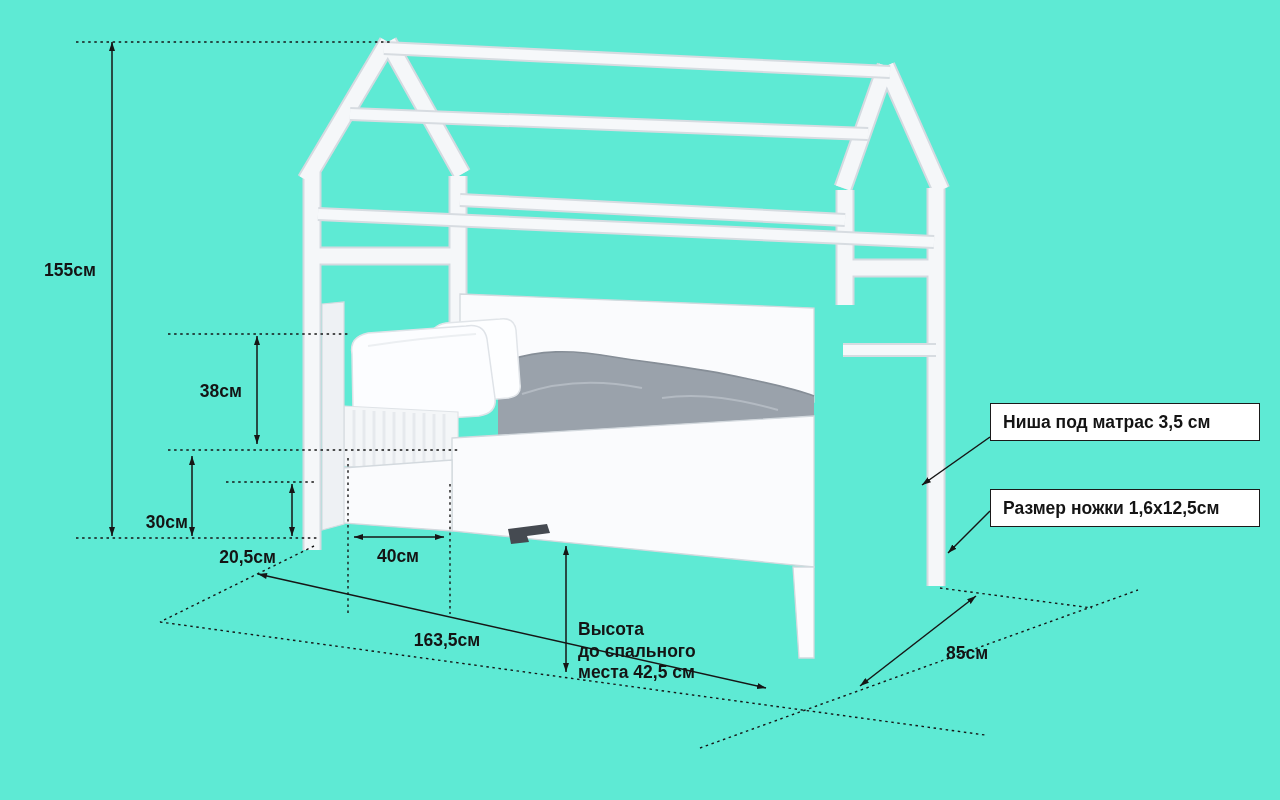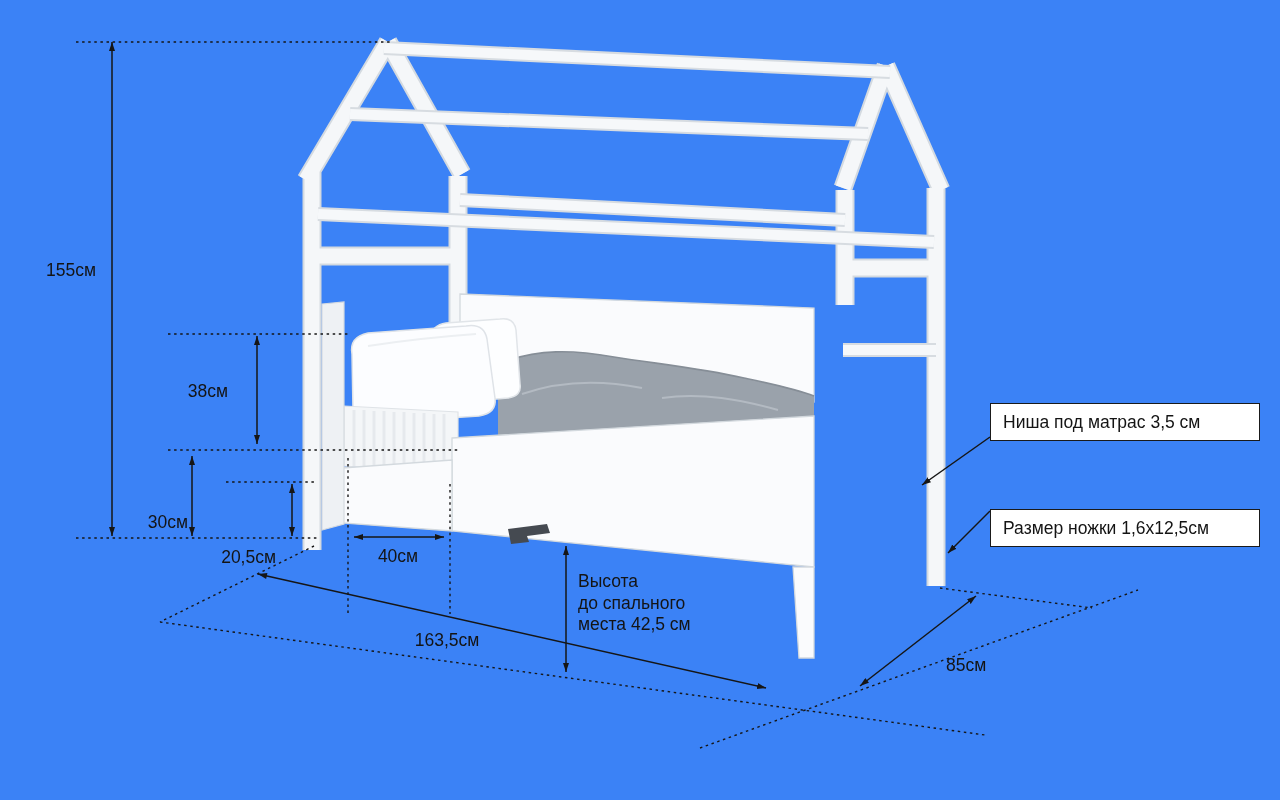--- a/index.html
+++ b/index.html
@@ -1,36 +1,36 @@
 <!DOCTYPE html>
 <html><head>
 <meta charset="utf-8">
 <style>
   * { margin:0; padding:0; box-sizing:border-box; }
   html,body { width:1280px; height:800px; background:#ffffff; overflow:hidden;
               font-family:"Liberation Sans", sans-serif; color:#141414; }
-  .stage { position:relative; width:1280px; height:800px; background:#3b82f6; }
+  .stage { position:relative; width:1280px; height:800px; background:#5eead4;font-weight:bold; }
   .stage > svg { position:absolute; left:0; top:0; }
 
   
   .mA-out{stroke:#d4dae0;stroke-width:19;fill:none}
   .mA-in {stroke:#f5f7f9;stroke-width:15;fill:none}
   .mB-out{stroke:#d7dce1;stroke-width:14;fill:none}
   .mB-in {stroke:#f6f8fa;stroke-width:10;fill:none}
   .panel {fill:#fafbfd;stroke:#d3d9de;stroke-width:1.3}
   .shade {fill:#eef1f4;stroke:#d6dbe0;stroke-width:1.2}
 
   
   .dim {stroke:#161616;stroke-width:1.5;fill:none}
   .dot {stroke:#161616;stroke-width:1.4;fill:none;stroke-dasharray:2.5 3.6}
 
   .lbl { position:absolute; font-size:17.5px; line-height:1.2; white-space:nowrap; }
   .lbl.r { text-align:right; }
   .lbl.c { text-align:center; }
-  .note { position:absolute; font-size:17.5px; line-height:1.24; }
+  .note { position:absolute; font-size:17.5px; line-height:1.24;margin-top:48px; }
   .callout { position:absolute; border:1.5px solid #1a1a1a; background:#fff;
              display:flex; align-items:center; padding:0 12px;
              font-size:17.5px; white-space:nowrap; }
 </style>
 </head>
 <body>
 
 <div class="stage">
 
   <svg width="1280" height="800" viewBox="0 0 1280 800" role="img">
@@ -101,33 +101,33 @@
       <line class="dim" x1="354" y1="537" x2="444" y2="537" marker-start="url(#ah-s)" marker-end="url(#ah-e)"></line>
       <line class="dim" x1="258" y1="574" x2="766" y2="688" marker-start="url(#ah-s)" marker-end="url(#ah-e)"></line>
       <line class="dim" x1="860" y1="686" x2="976" y2="596" marker-start="url(#ah-s)" marker-end="url(#ah-e)"></line>
       <line class="dim" x1="566" y1="546" x2="566" y2="672" marker-start="url(#ah-s)" marker-end="url(#ah-e)"></line>
       <line class="dim" x1="990" y1="437" x2="922" y2="485" marker-end="url(#ah-e)"></line>
       <line class="dim" x1="990" y1="511" x2="948" y2="553" marker-end="url(#ah-e)"></line>
     </g>
   </svg>
 
   <div class="lbl r" style="left:36px;  top:260px; width:60px;">155см</div>
-  <div class="lbl r" style="left:170px; top:381px; width:58px;">38см</div>
+  <div class="lbl r" style="left:184px; top:381px; width:58px;">38см</div>
   <div class="lbl r" style="left:130px; top:512px; width:58px;">30см</div>
   <div class="lbl r" style="left:198px; top:501px; width:78px;margin-top:46px;">20,5см</div>
   <div class="lbl c" style="left:356px; top:546px; width:84px;text-align:center;">40см</div>
   <div class="lbl c" style="left:392px; top:630px; width:110px;">163,5см</div>
-  <div class="lbl" style="left:946px; top:643px; width:80px;margin-top:12px;">85см</div>
+  <div class="lbl" style="left:946px; top:643px; width:80px;">85см</div>
 
   <div class="note" style="left:578px; top:571px; width:176px;">
     <div>Высота</div>
     <div>до спального</div>
     <div>места 42,5 см</div>
   </div>
 
   <div class="callout" style="left:990px; top:403px; width:270px; height:38px;">
     <span>Ниша под матрас 3,5 см</span>
   </div>
-  <div class="callout" style="left:990px; top:489px; width:270px; height:38px;margin-top:20px;">
+  <div class="callout" style="left:990px; top:489px; width:270px; height:38px;">
     <span>Размер ножки 1,6х12,5см</span>
   </div>
 
 </div>
 
 </body></html>

